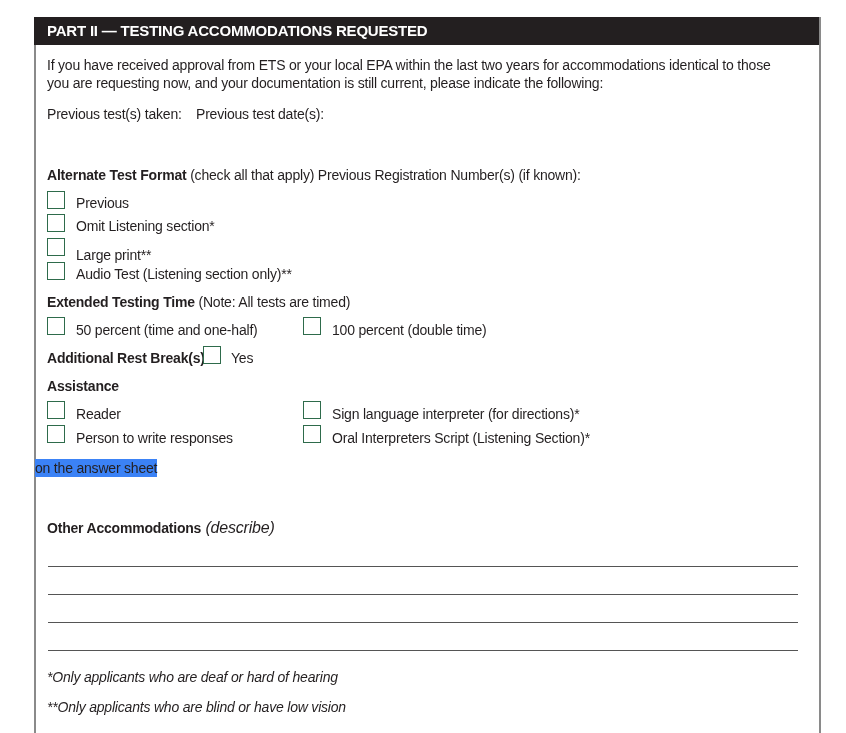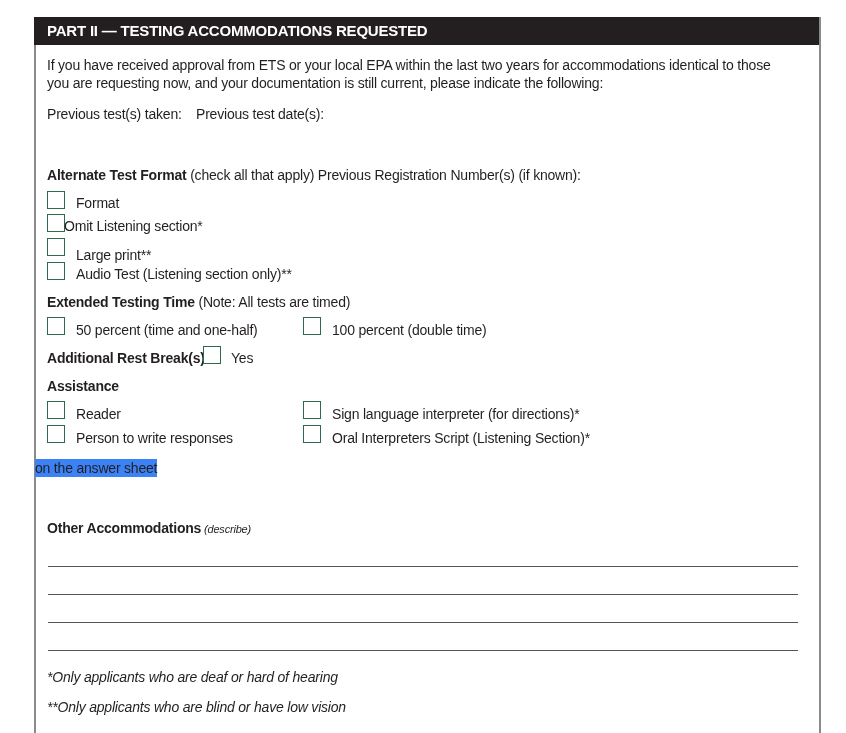--- a/index.html
+++ b/index.html
@@ -24,23 +24,23 @@
 <div class="header">PART II — TESTING ACCOMMODATIONS REQUESTED</div>
 
 <div class="txt" style="left:47px; top:56px;">If you have received approval from ETS or your local EPA within the last two years for accommodations identical to those</div>
 <div class="txt" style="left:47px; top:74px;">you are requesting now, and your documentation is still current, please indicate the following:</div>
 <div class="txt" style="left:47px; top:105px;">Previous test(s) taken:</div>
 <div class="txt" style="left:196px; top:105px;">Previous test date(s):</div>
 
 <div class="txt" style="left:47px; top:166px;"><span class="b">Alternate Test Format</span><span> (check all that apply) Previous Registration Number(s) (if known):</span></div>
 
 <div class="cb" style="left:47px; top:191px;"></div>
-<div class="txt" style="left:76px; top:194px;">Format</div>
+<div class="txt" style="left:76px; top:194px;">Previous</div>
 <div class="cb" style="left:47px; top:214px;"></div>
-<div class="txt" style="left:64px; top:217px;">Omit Listening section*</div>
+<div class="txt" style="left:76px; top:217px;">Omit Listening section*</div>
 <div class="cb" style="left:47px; top:238px;"></div>
 <div class="txt" style="left:76px; top:246px;">Large print**</div>
 <div class="cb" style="left:47px; top:262px;"></div>
 <div class="txt" style="left:76px; top:265px;">Audio Test (Listening section only)**</div>
 
 <div class="txt" style="left:47px; top:293px;"><span class="b">Extended Testing Time</span><span> (Note: All tests are timed)</span></div>
 <div class="cb" style="left:47px; top:317px;"></div>
 <div class="txt" style="left:76px; top:321px;">50 percent (time and one-half)</div>
 <div class="cb" style="left:303px; top:317px;"></div>
 <div class="txt" style="left:332px; top:321px;">100 percent (double time)</div>
@@ -53,20 +53,20 @@
 <div class="cb" style="left:47px; top:401px;"></div>
 <div class="txt" style="left:76px; top:405px;">Reader</div>
 <div class="cb" style="left:303px; top:401px;"></div>
 <div class="txt" style="left:332px; top:405px;">Sign language interpreter (for directions)*</div>
 <div class="cb" style="left:47px; top:425px;"></div>
 <div class="txt" style="left:76px; top:429px;">Person to write responses</div>
 <div class="cb" style="left:303px; top:425px;"></div>
 <div class="txt" style="left:332px; top:429px;">Oral Interpreters Script (Listening Section)*</div>
 <div class="txt" style="left:35px; top:459px; background:#3b82f6;">on the answer sheet</div>
 
-<div class="txt" style="left:47px; top:519px;"><span class="b">Other Accommodations</span><span class="i" style="font-size:11px;"> (describe)</span></div>
+<div class="txt" style="left:47px; top:519px;"><span class="b">Other Accommodations</span><span class="i" style="font-size:16px;"> (describe)</span></div>
 <div class="rule" style="top:566px;"></div>
 <div class="rule" style="top:594px;"></div>
 <div class="rule" style="top:622px;"></div>
 <div class="rule" style="top:650px;"></div>
 
 <div class="txt i" style="left:47px; top:668px;">*Only applicants who are deaf or hard of hearing</div>
 <div class="txt i" style="left:47px; top:698px;">**Only applicants who are blind or have low vision</div>
 
 </body></html>

